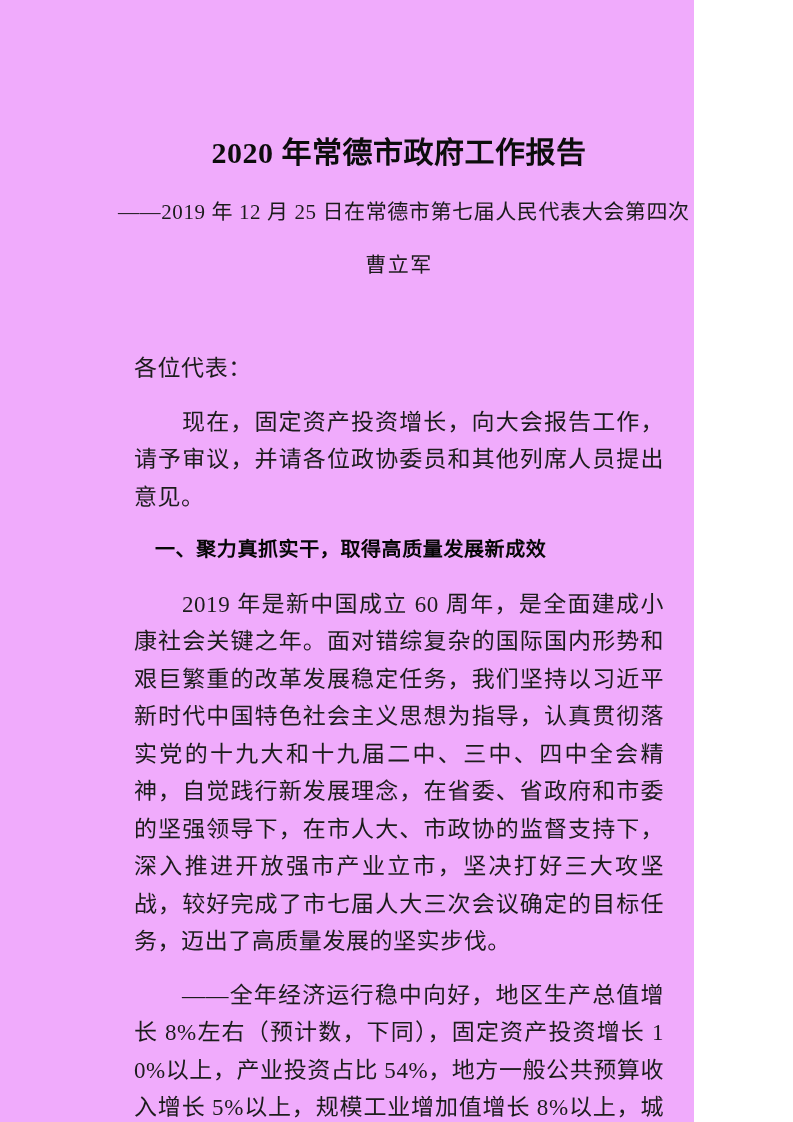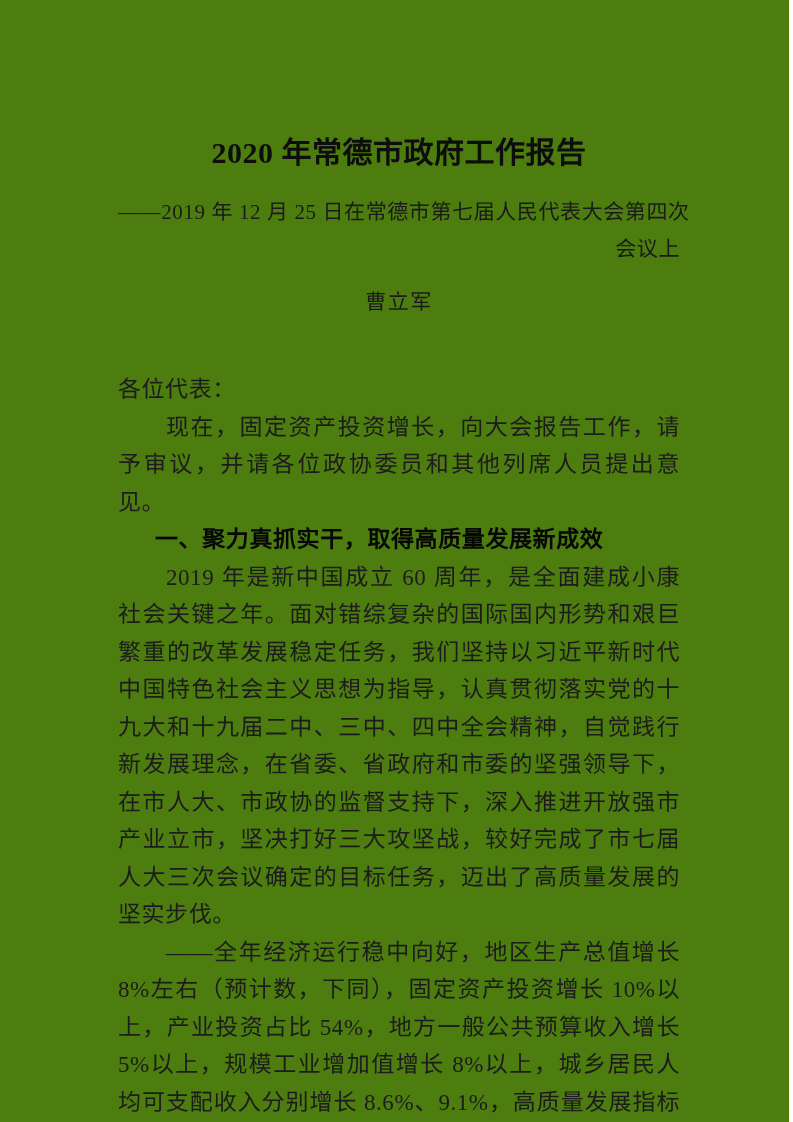--- a/index.html
+++ b/index.html
@@ -3,23 +3,23 @@
 <meta charset="utf-8">
 <style>
   html, body {
     margin: 0;
     padding: 0;
     background: #ffffff;
   }
 
   .page {
     position: relative;
-    width: 789px;
+    width: 694px;
     height: 1122px;
-    background: #4d7c0f;
+    background: #f0abfc;
     overflow: hidden;
     box-sizing: border-box;
   }
 
   
   .content {
     position: absolute;
     left: 118px;
     top: 0;
     width: 562px;
@@ -67,52 +67,51 @@
   .body-block { padding-top: 42px; }
 
   p.para {
     font-family: "Liberation Serif", "DejaVu Serif", serif;
     font-size: 23px;
     line-height: 37.5px;
     color: #1c1c1c;
     text-align: justify;
     text-align-last: left;
     text-justify: inter-character;
-    margin: 0;
+    margin: 16px;
     letter-spacing: 0.55px;
     word-break: break-all;
   }
 
   p.para.indent { text-indent: 48px; }
   p.para.noindent { text-indent: 0; }
 
   
   h2.section-heading {
-    font-family: Liberation Serif, serif;
+    font-family: Liberation Mono, monospace;
     font-weight: bold;
-    font-size: 23px;
+    font-size: 20px;
     line-height: 37.5px;
     color: #070707;
     margin: 0;
     text-indent: 37px;
     letter-spacing: 0.6px;
   }
 </style>
 </head>
 <body>
 
 <div class="page">
 
   <div class="content">
 
     <h1 class="doc-title">2020 年常德市政府工作报告</h1>
 
     <p class="doc-subtitle first">——2019 年 12 月 25 日在常德市第七届人民代表大会第四次</p>
 
-    <p class="doc-subtitle">会议上</p>
 
     <p class="doc-author">曹立军</p>
 
     <div class="body-block">
 
       <p class="para noindent">各位代表：</p>
 
       <p class="para indent">现在，固定资产投资增长，向大会报告工作，请予审议，并请各位政协委员和其他列席人员提出意见。</p>
 
       <h2 class="section-heading">一、聚力真抓实干，取得高质量发展新成效</h2>

